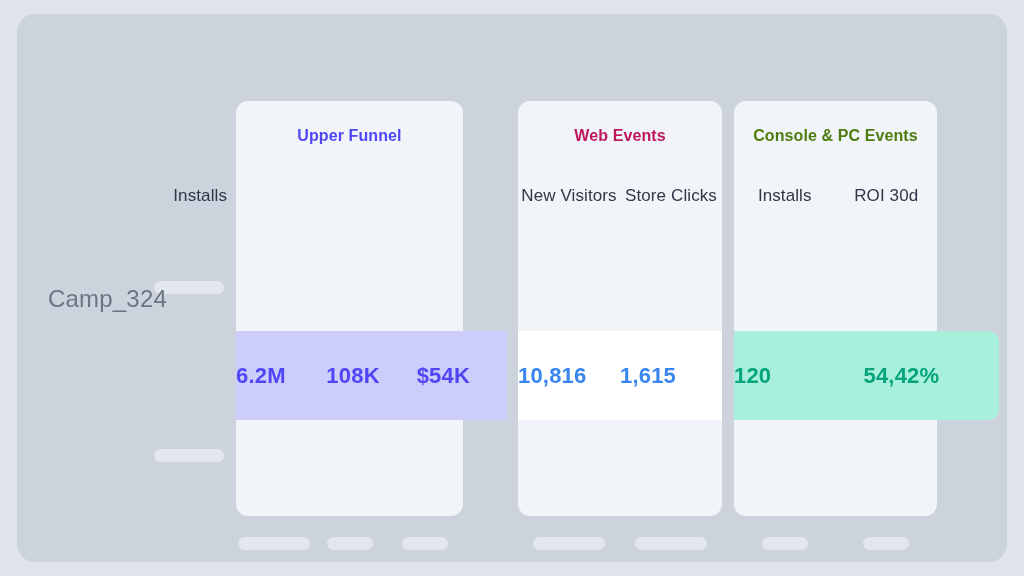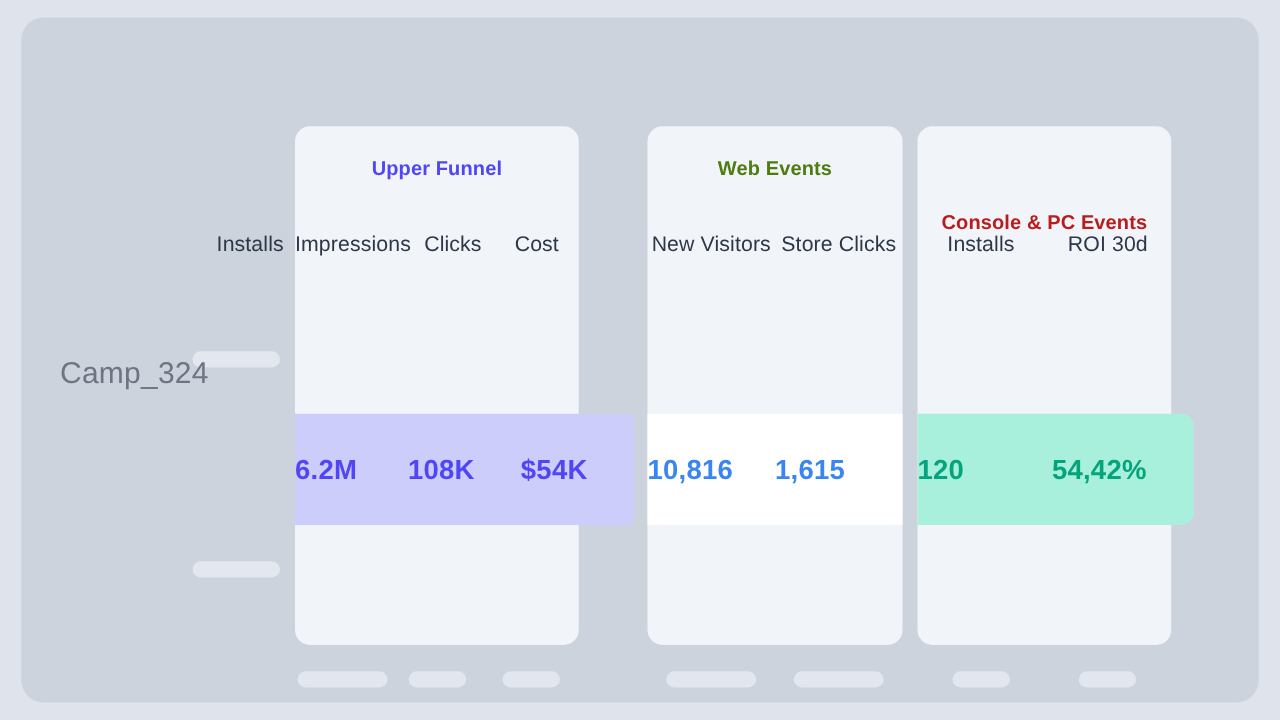--- a/index.html
+++ b/index.html
@@ -94,22 +94,22 @@
     position: absolute;
     top: 26px;
     left: 0;
     right: 0;
     text-align: center;
     font-size: 16px;
     font-weight: 700;
     letter-spacing: .1px;
   }
   .card.c1 .card-title { color: #5046f5; }
-  .card.c2 .card-title { color: #4d7c0f; }
-  .card.c3 .card-title { color: #b91c1c; margin-top: 43px; }
+  .card.c2 .card-title { color: #be185d; }
+  .card.c3 .card-title { color: #4d7c0f; }
 
   
   .col-heads {
     position: absolute;
     top: 80px;
     left: 0;
     right: 0;
     height: 30px;
     display: flex;
   }
@@ -174,21 +174,21 @@
 
   .active-row.a2 {
     left: 501px;
     width: 204px;
     background: #ffffff;
   }
   .active-row.a2 .cell { color: #3a86f0; }
 
   .active-row.a3 {
     left: 717px;
-    width: 221px;
+    width: 265px;
     background: #a9f0dc;
     border-radius: 0 10px 10px 0;
   }
   .active-row.a3 .cell { color: #05a47c; }
   .active-row.a3 .cell.pad-r { padding-right: 6px; }
 </style>
 </head>
 <body>
 
 <div id="stage">
@@ -197,25 +197,20 @@
 
     <div class="label-col">
       <div class="label-head">Installs</div>
       <div class="label-skel s1"></div>
       <div class="label-skel s2"></div>
     </div>
     <div class="label-active">Camp_324</div>
 
     <div class="card c1">
       <div class="card-title">Upper Funnel</div>
-      <div class="col-heads">
-        <div class="col-head">Impressions</div>
-        <div class="col-head">Clicks</div>
-        <div class="col-head">Cost</div>
-      </div>
       <div class="skel-row r-top">
         <div class="skel-cell">
             <span class="skel w-lg"></span>
           </div>
         <div class="skel-cell">
             <span class="skel w-sm"></span>
           </div>
         <div class="skel-cell">
             <span class="skel w-sm"></span>
           </div>

